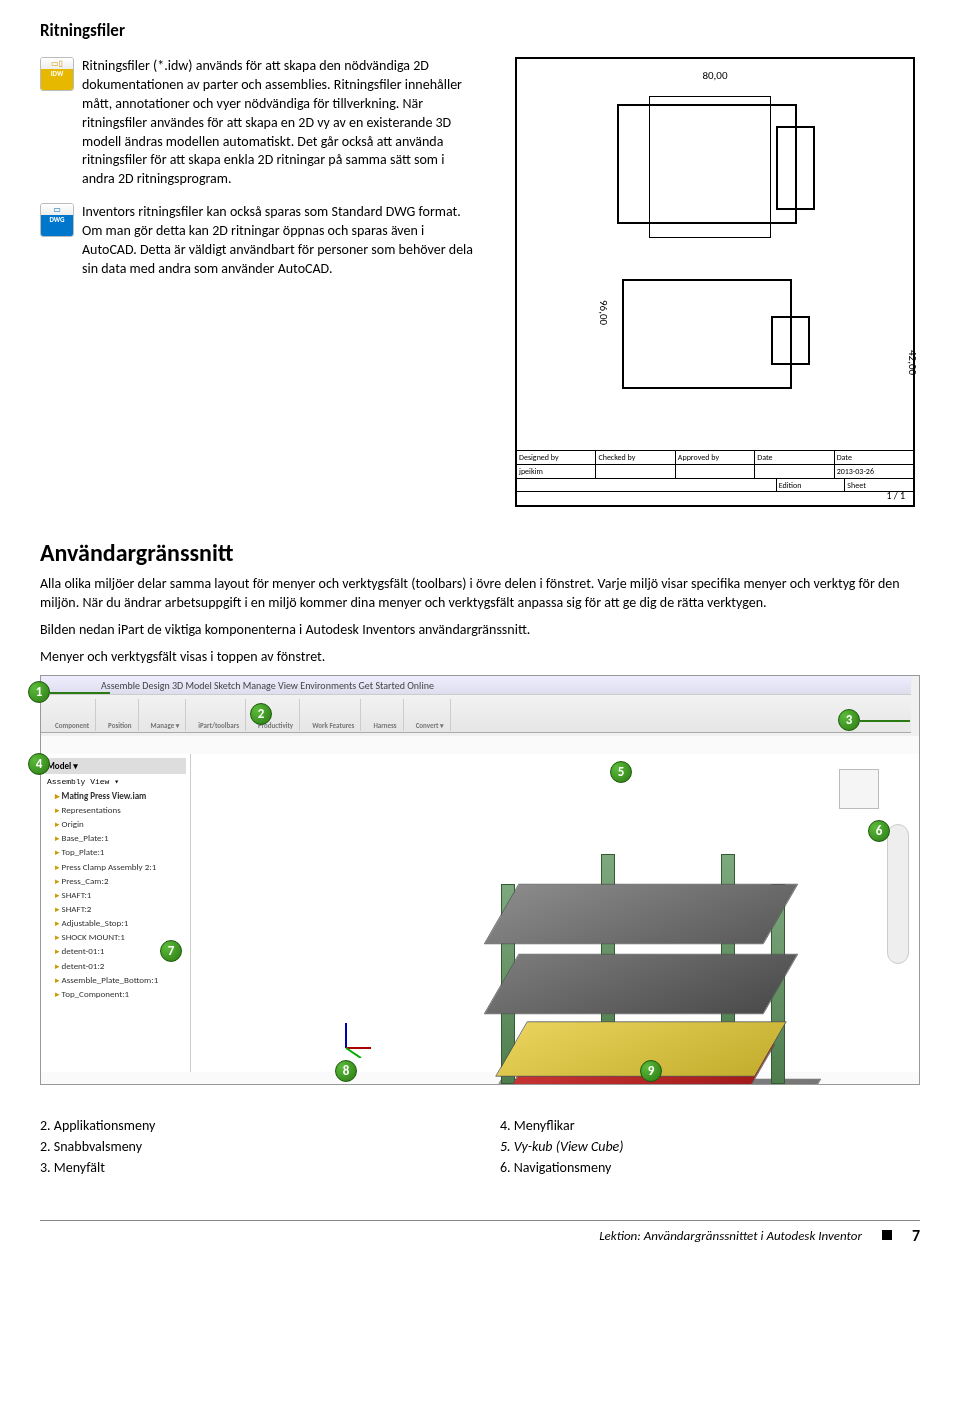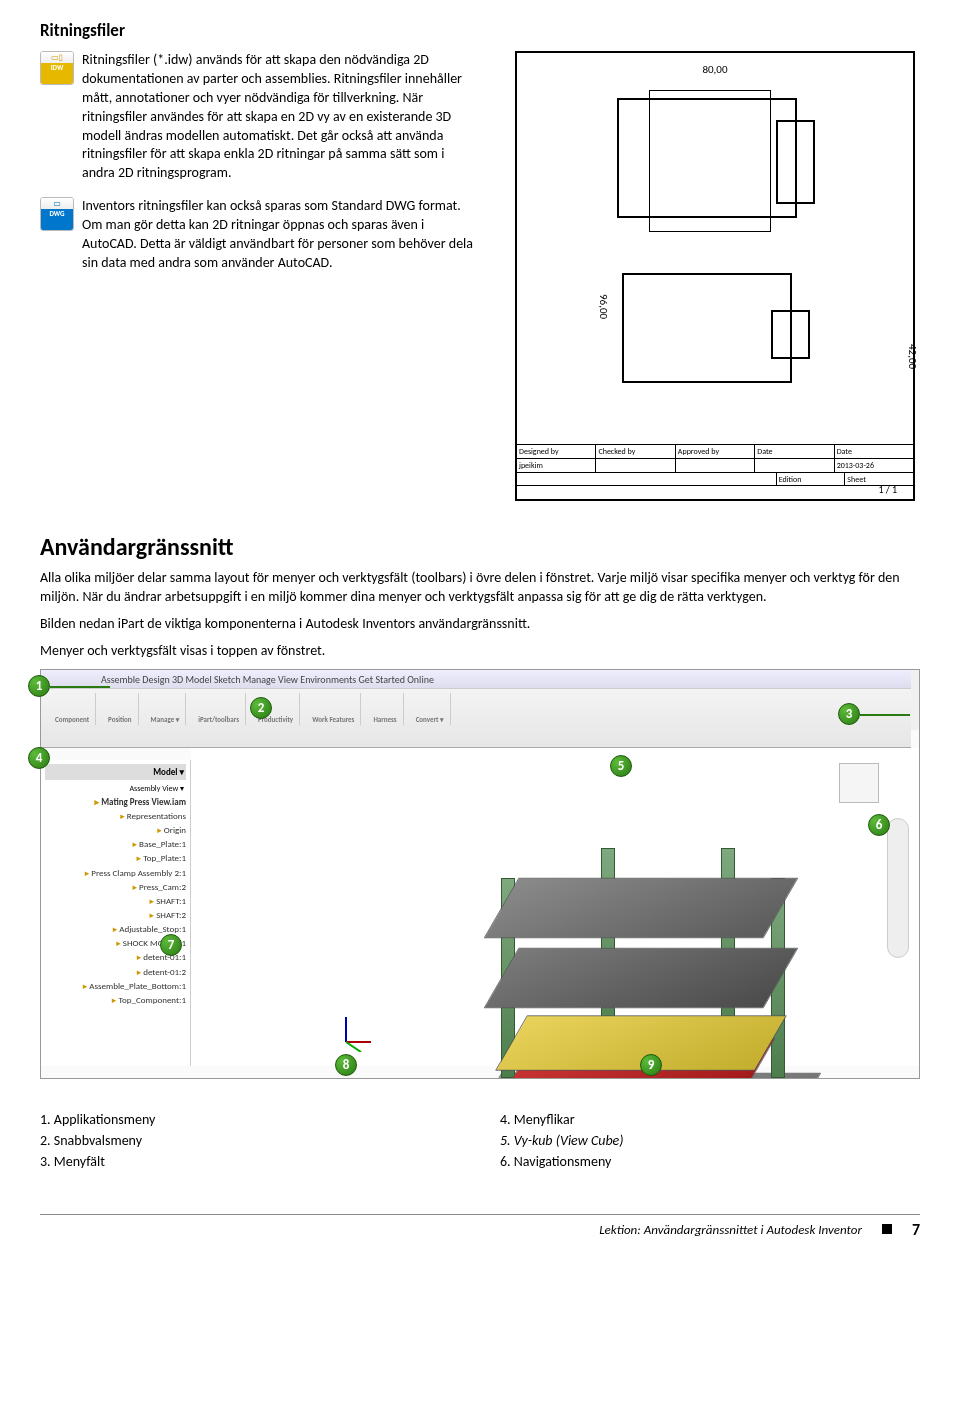--- a/index.html
+++ b/index.html
@@ -8,21 +8,21 @@
     font-size: 14px;
     color: #000;
     background: #fff;
     width: 960px;
     padding: 20px 40px 20px 40px;
     line-height: 1.35;
   }
   .section-title {
     font-weight: bold;
     font-size: 17px;
-    margin-bottom: 8px;
+    margin-bottom: 14px;
   }
   .section-title2 {
     font-weight: bold;
     font-size: 24px;
     margin: 30px 0 6px 0;
   }
   .top-row { display: flex; gap: 30px; align-items: flex-start; }
   .text-col { flex: 0 0 440px; }
   .drawing-col { flex: 1; display: flex; justify-content: center; }
   .para-block { display: flex; gap: 8px; margin-bottom: 10px; }
@@ -48,33 +48,33 @@
   .dim-side2 { position:absolute; left:78px; bottom:180px; font-size:11px; writing-mode:vertical-rl; }
   .tech-shape1 { position:absolute; top:45px; left:100px; width:180px; height:120px; border:2px solid #000; }
   .tech-shape1::before { content:""; position:absolute; left:30px; top:-10px; width:120px; height:140px; border:1px solid #000; }
   .tech-shape1::after { content:""; position:absolute; right:-20px; top:20px; width:35px; height:80px; border:2px solid #000; }
   .tech-shape2 { position:absolute; top:220px; left:105px; width:170px; height:110px; border:2px solid #000; }
   .tech-shape2::before { content:""; position:absolute; right:-20px; top:35px; width:35px; height:45px; border:2px solid #000; }
   .titleblock { position:absolute; bottom:0; left:0; right:0; height:55px; border-top:1px solid #000; font-size:8px; }
   .tb-row { display:flex; border-bottom:1px solid #000; }
   .tb-cell { border-right:1px solid #000; padding:1px 2px; flex:1; }
   .tb-cell:last-child { border-right:none; }
-  .sheet-num { position:absolute; bottom:2px; right:16px; font-size:10px; }
+  .sheet-num { position:absolute; bottom:2px; right:8px; font-size:10px; }
   .intro-para { font-size:14px; margin-bottom:8px; }
   .ui-screenshot {
     width:100%; height:410px; border:1px solid #999; position:relative;
     background: linear-gradient(#f0f0f0 0 60px, #fafafa 60px 100%);
     overflow:hidden; margin-top:4px;
   }
-  .ribbon { position:absolute; top:0; left:0; right:8px; height:78px; background:linear-gradient(#f8f8f8,#e6e6e6); border-bottom:1px solid #aaa; }
+  .ribbon { position:absolute; top:0; left:0; right:8px; height:57px; background:linear-gradient(#f8f8f8,#e6e6e6); border-bottom:1px solid #aaa; }
   .ribbon-tabs { font-size:10px; padding:3px 10px 2px 60px; color:#444; border-bottom:1px solid #ccc; background:linear-gradient(#eef,#dde); }
   .ribbon-body { font-size:8px; padding:4px 8px; color:#555; display:flex; gap:6px; }
   .rpanel { border-right:1px solid #ccc; padding:0 6px; }
   .rpanel .lbl { font-size:7px; color:#777; text-align:center; margin-top:22px;font-weight:bold; }
-  .browser { position:absolute; top:90px; left:0; width:150px; bottom:12px; background:#fff; border-right:1px solid #ccc; font-size:9px; padding:4px;text-align:right; }
+  .browser { position:absolute; top:78px; left:0; width:150px; bottom:12px; background:#fff; border-right:1px solid #ccc; font-size:9px; padding:4px; }
   .browser-hdr { background:#ddd; padding:2px; font-weight:bold; font-size:9px; margin-bottom:2px; }
   .tree-item { padding:1px 0 1px 10px; color:#333; }
   .tree-item.y::before { content:"▸ "; color:#c90; }
   .canvas { position:absolute; top:78px; left:150px; right:0; bottom:12px; background:#fff; }
   .status { position:absolute; bottom:0; left:0; right:0; height:12px; background:#eee; border-top:1px solid #ccc; font-size:8px; padding:0 4px; color:#666; }
   .viewcube { position:absolute; top:15px; right:40px; width:40px; height:40px; border:1px solid #bbb; background:#f5f5f5; }
   .navbar { position:absolute; top:70px; right:10px; width:22px; height:140px; background:#eee; border-radius:11px; border:1px solid #ccc; }
   .coord { position:absolute; bottom:8px; left:145px; font-size:14px; }
   .callout {
     position:absolute; width:22px; height:22px; border-radius:50%;
@@ -190,21 +190,21 @@
             <div class="lbl">Harness</div>
           </div>
         <div class="rpanel">
             <div class="lbl">Convert ▾</div>
           </div>
       </div>
     </div>
 
     <div class="browser">
       <div class="browser-hdr">Model ▾</div>
-      <div style="font-size:8px;padding:1px 2px;">Assembly View ▾</div>
+      <div style="font-size:8px;padding:1px 2px;font-family:Liberation Mono, monospace;">Assembly View ▾</div>
       <div class="tree-item y" style="font-weight:bold">Mating Press View.iam</div>
       <div class="tree-item y">Representations</div>
       <div class="tree-item y">Origin</div>
       <div class="tree-item y">Base_Plate:1</div>
       <div class="tree-item y">Top_Plate:1</div>
       <div class="tree-item y">Press Clamp Assembly 2:1</div>
       <div class="tree-item y">Press_Cam:2</div>
       <div class="tree-item y">SHAFT:1</div>
       <div class="tree-item y">SHAFT:2</div>
       <div class="tree-item y">Adjustable_Stop:1</div>
@@ -248,21 +248,21 @@
   <div class="callout" style="top:86px; left:570px;">5</div>
   <div class="callout" style="top:145px; right:30px;">6</div>
   <div class="callout" style="top:265px; left:120px;">7</div>
   <div class="callout" style="top:385px; left:295px;">8</div>
   <div class="callout" style="top:385px; left:600px;">9</div>
 </div>
 
 <div class="legend-cols">
   <div class="legend-col">
     <ol>
-      <li>1.   Applikationsmeny</li>
+      <li>2.   Applikationsmeny</li>
       <li>2.   Snabbvalsmeny</li>
       <li>3.   Menyfält</li>
     </ol>
   </div>
   <div class="legend-col">
     <ol>
       <li>4.   Menyflikar</li>
       <li><span class="italic">5.   Vy-kub (View Cube)</span></li>
       <li>6.   Navigationsmeny</li>
     </ol>

